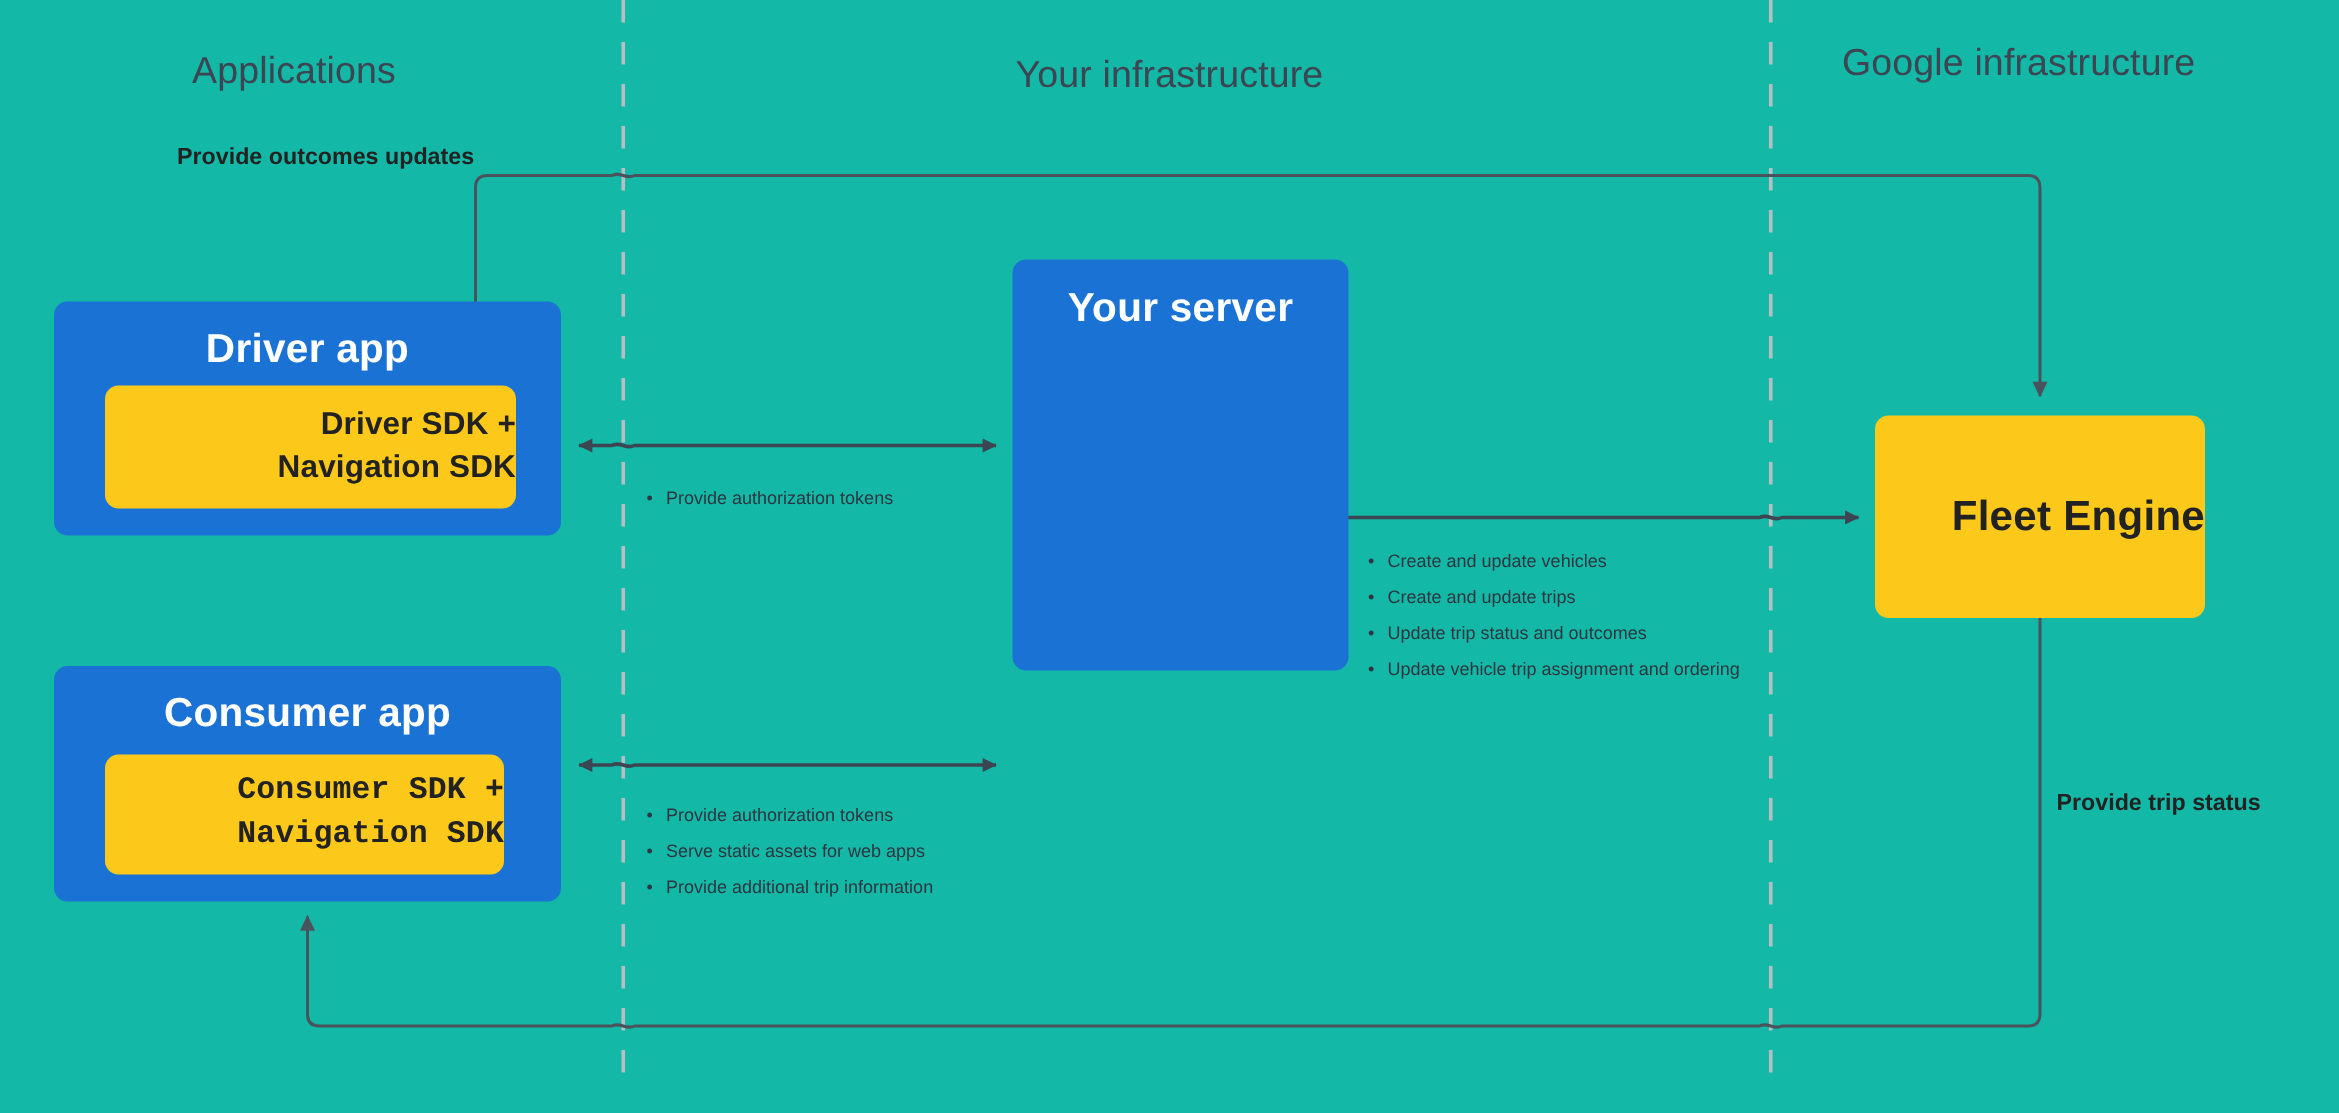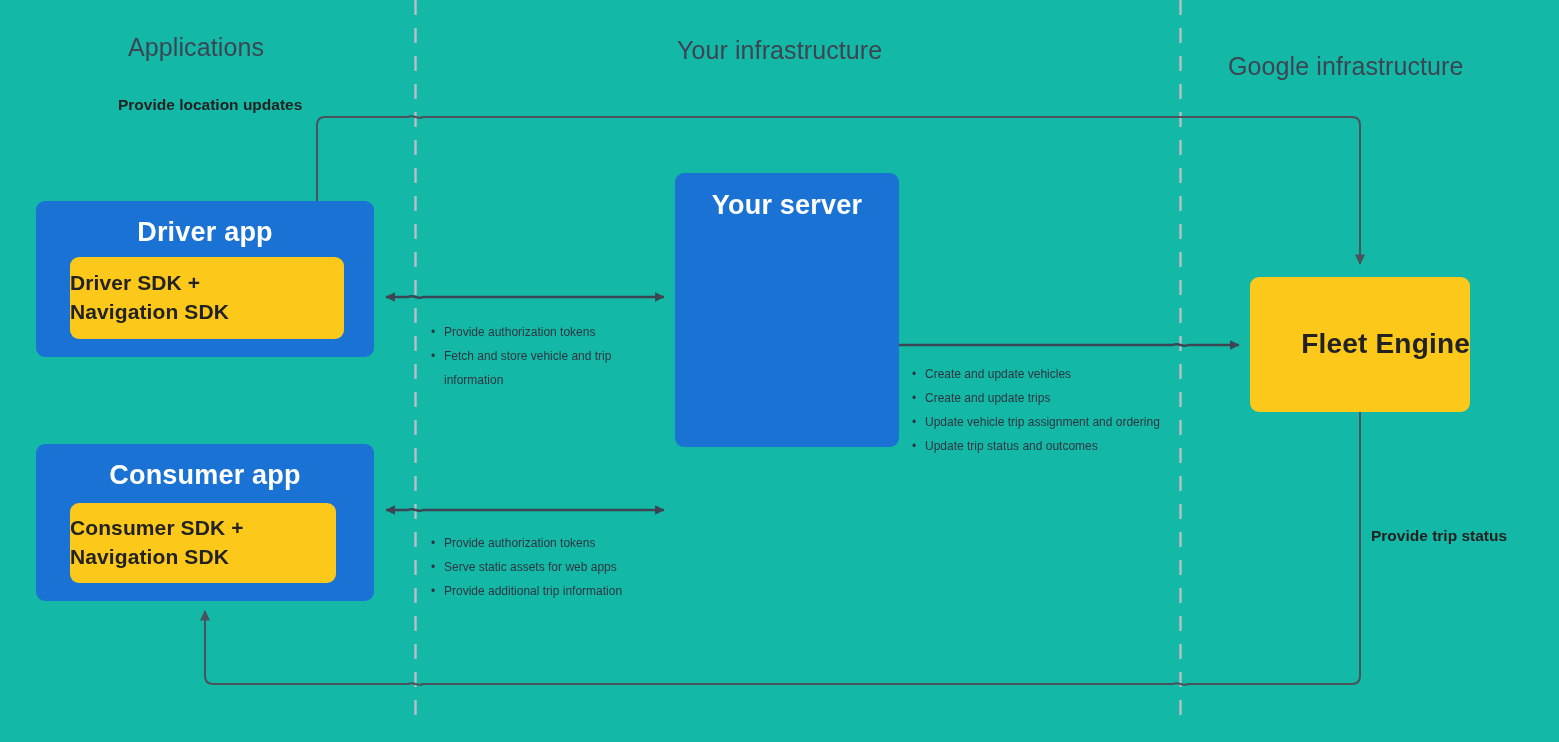--- a/index.html
+++ b/index.html
@@ -28,21 +28,21 @@
     left:0;right:0;
     text-align:center;
     font-weight:bold;
     color:#ffffff;
     font-size:27px;
     letter-spacing:0.2px;
   }
   .sdk-text{
     position:absolute;
     left:0;right:0;
-    text-align:left;
+    text-align:right;
     font-weight:bold;
     color:#222222;
     font-size:21px;
     line-height:29px;
     letter-spacing:0.1px;
   }
   .fleet-text{
     position:absolute;
     left:0;right:0;
     text-align:right;
@@ -81,21 +81,21 @@
 
   svg.wires{position:absolute;left:0;top:0;width:1559px;height:742px;overflow:visible;}
 </style>
 </head>
 <body>
 
 <div id="canvas">
 
   <div class="lane-title" style="left:128px;top:33px;">Applications</div>
   <div class="lane-title" style="left:677px;top:36px;">Your infrastructure</div>
-  <div class="lane-title" style="left:1228px;top:52px;">Google infrastructure</div>
+  <div class="lane-title" style="left:1228px;top:28px;">Google infrastructure</div>
 
   <svg class="wires" viewBox="0 0 1559 742" xmlns="http://www.w3.org/2000/svg">
     <defs>
       <marker id="arrEnd" markerWidth="11" markerHeight="11" refX="9.4" refY="5.5" orient="auto" markerUnits="userSpaceOnUse">
         <path d="M0.5,0.8 L10,5.5 L0.5,10.2 z" fill="#3c4552"></path>
       </marker>
       <marker id="arrStart" markerWidth="11" markerHeight="11" refX="1.6" refY="5.5" orient="auto" markerUnits="userSpaceOnUse">
         <path d="M10.5,0.8 L1,5.5 L10.5,10.2 z" fill="#3c4552"></path>
       </marker>
       <marker id="arrEndGray" markerWidth="12" markerHeight="12" refX="10" refY="6" orient="auto" markerUnits="userSpaceOnUse">
@@ -139,46 +139,45 @@
   </div>
   <div class="box box-yellow" style="left:70px;top:257px;width:274px;height:82px;">
     <div class="sdk-text" style="top:11px;white-space:pre-line;">Driver SDK +
 Navigation SDK</div>
   </div>
 
   <div class="box box-blue" style="left:36px;top:444px;width:338px;height:157px;">
     <div class="box-title" style="top:16px;">Consumer app</div>
   </div>
   <div class="box box-yellow" style="left:70px;top:503px;width:266px;height:80px;">
-    <div class="sdk-text" style="top:10px;white-space:pre-line;">Consumer SDK +
+    <div class="sdk-text" style="top:10px;white-space:pre-line;font-family:Liberation Mono, monospace;">Consumer SDK +
 Navigation SDK</div>
   </div>
 
   <div class="box box-blue" style="left:675px;top:173px;width:224px;height:274px;">
     <div class="box-title" style="top:17px;">Your server</div>
   </div>
 
   <div class="box box-yellow" style="left:1250px;top:277px;width:220px;height:135px;">
     <div class="fleet-text" style="top:51px;">Fleet Engine</div>
   </div>
 
-  <div class="edge-label" style="left:118px;top:96px;">Provide location updates</div>
+  <div class="edge-label" style="left:118px;top:96px;">Provide outcomes updates</div>
   <div class="edge-label" style="left:1371px;top:527px;">Provide trip status</div>
 
   <div class="bullets" style="left:431px;top:308px;width:225px;">
     <div class="bl">Provide authorization tokens</div>
-    <div class="bl">Fetch and store vehicle and trip information</div>
   </div>
 
   <div class="bullets" style="left:431px;top:519px;width:205px;">
     <div class="bl">Provide authorization tokens</div>
     <div class="bl">Serve static assets for web apps</div>
     <div class="bl">Provide additional trip information</div>
   </div>
 
   <div class="bullets" style="left:912px;top:350px;width:250px;">
     <div class="bl">Create and update vehicles</div>
     <div class="bl">Create and update trips</div>
+    <div class="bl">Update trip status and outcomes</div>
     <div class="bl">Update vehicle trip assignment and ordering</div>
-    <div class="bl">Update trip status and outcomes</div>
   </div>
 
 </div>
 
 </body></html>

